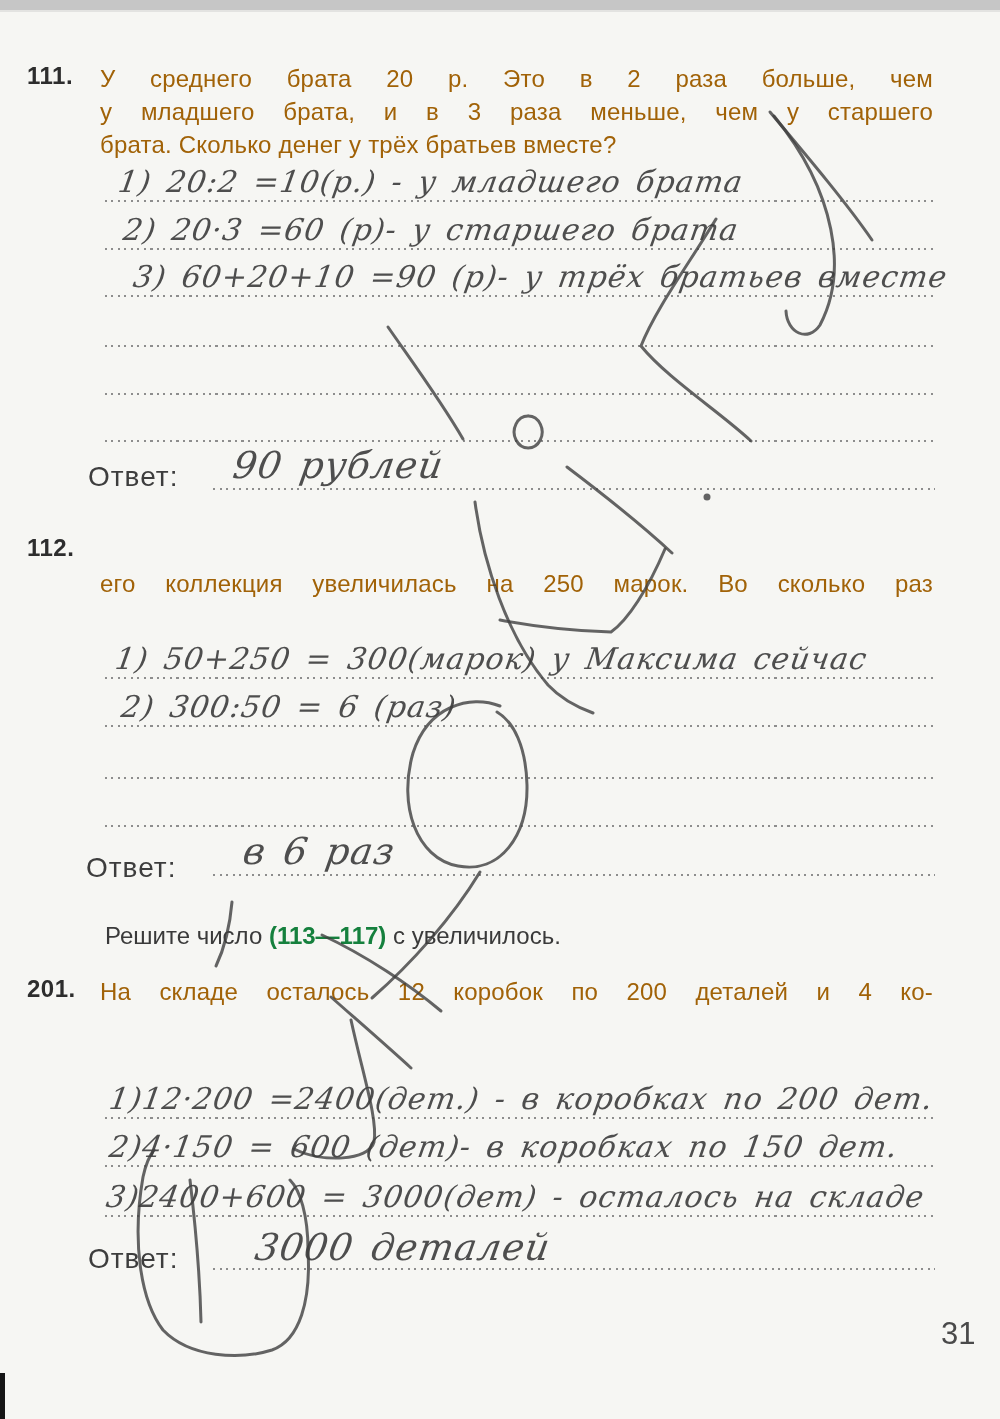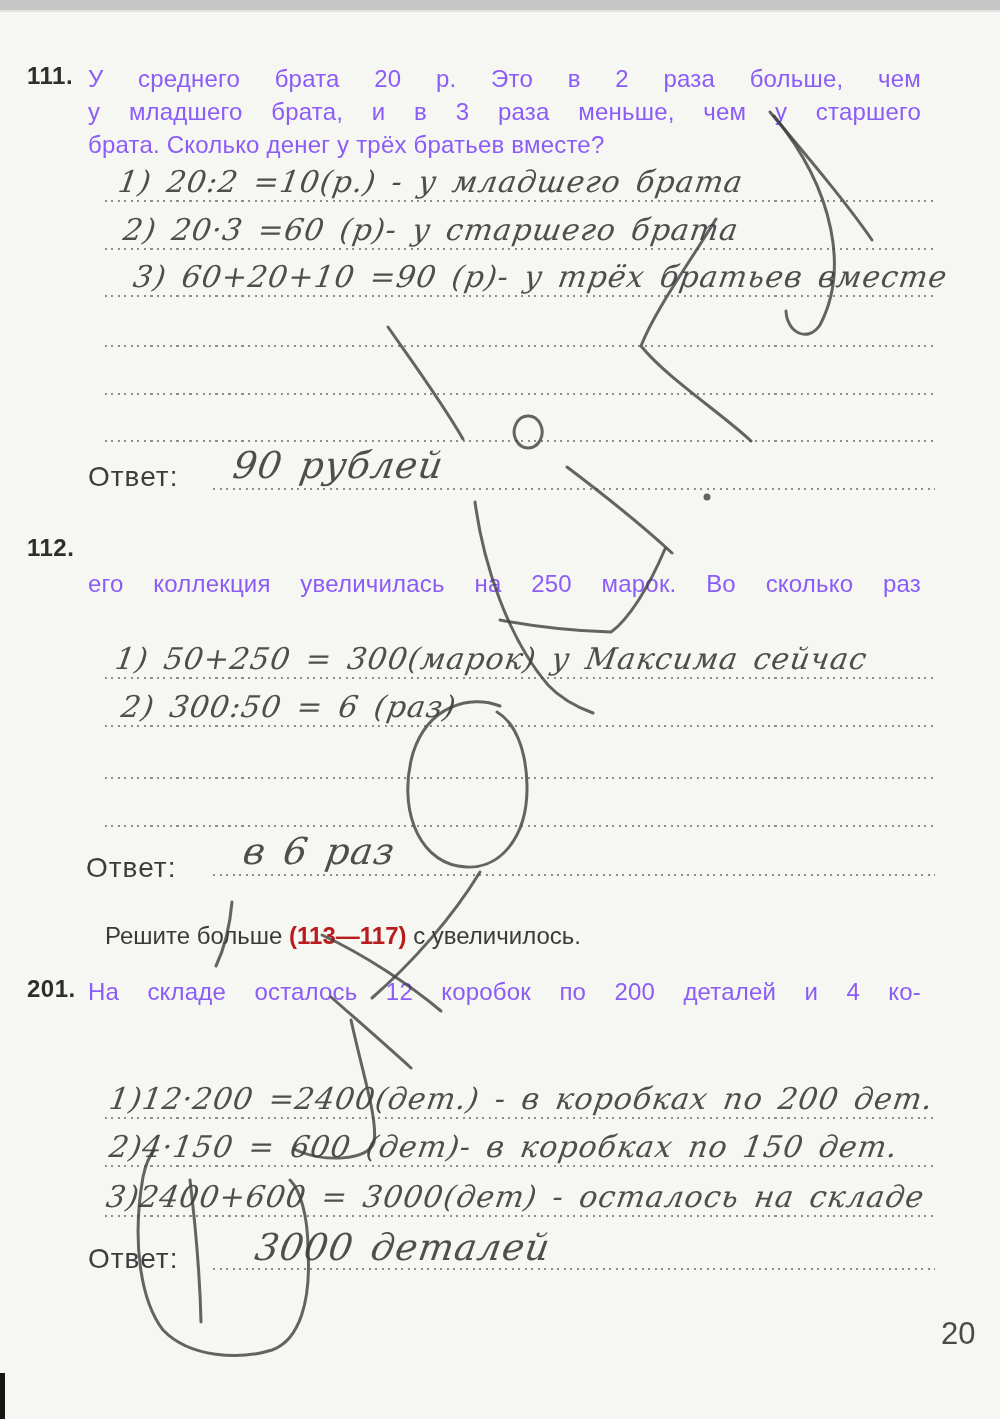--- a/index.html
+++ b/index.html
@@ -11,22 +11,22 @@
   }
   .scan-top-edge{position:absolute;left:0;top:0;width:1000px;height:10px;background:#c6c6c6;}
   .scan-top-edge:after{content:"";position:absolute;left:0;top:10px;width:1000px;height:2px;background:#e3e3e1;}
   .scan-left-mark{position:absolute;left:0;top:1373px;width:5px;height:46px;background:#151515;}
 
   .pnum{
     position:absolute; left:27px; width:70px;
     font-size:24px; font-weight:bold; color:#2d2d2d; letter-spacing:0.5px;
   }
   .pline{
-    position:absolute; left:88px; width:833px;
-    font-size:24px; line-height:33px; color:#8b5cf6; letter-spacing:0.2px;
+    position:absolute; left:100px; width:833px;
+    font-size:24px; line-height:33px; color:#a16207; letter-spacing:0.2px;
     white-space:nowrap;
   }
   .just{white-space:normal; text-align:justify; text-align-last:justify;}
   .dotline{
     position:absolute; height:3px;
     background-image:repeating-linear-gradient(90deg,#8d8d8d 0 2px,rgba(0,0,0,0) 2px 6.5px);
     background-size:100% 2px; background-repeat:no-repeat; background-position:0 1px;
   }
   .dl-full{left:105px;width:830px;}
   .dl-ans{left:213px;width:722px;}
@@ -35,21 +35,21 @@
     font-family:"DejaVu Serif", serif; font-style:italic;
     color:#4e4e4e; letter-spacing:1px; word-spacing:5px;
     transform:skewX(-9deg); transform-origin:left bottom;
   }
   .hand-sol{font-size:30px;}
   .hand-ans{font-size:37px;}
   .ans-label{
     position:absolute; font-size:28px; color:#3d3d3d; letter-spacing:1px; font-weight:400;
   }
   .instr{position:absolute; left:105px; top:922px; font-size:24px; color:#3a3a3a;}
-  .instr b{color:#b91c1c;}
+  .instr b{color:#15803d;}
   .pageno{position:absolute; left:941px; top:1316px; font-size:31px; color:#4a4a4a;}
   svg.scribbles{position:absolute; left:0; top:0; pointer-events:none;}
   svg.scribbles path{fill:none; stroke:#3f3f3f; stroke-width:3; stroke-linecap:round; opacity:0.8;}
 </style>
 </head>
 <body>
 
 <div id="page">
   <div class="scan-top-edge"></div>
 
@@ -81,38 +81,38 @@
 
   <div class="dotline dl-full" style="top:676px"></div>
   <div class="dotline dl-full" style="top:724px"></div>
   <div class="dotline dl-full" style="top:776px"></div>
   <div class="dotline dl-full" style="top:824px"></div>
 
   <div class="ans-label" style="left:86px;top:852px">Ответ:</div>
   <div class="dotline dl-ans" style="top:873px"></div>
   <div class="hand hand-ans" style="left:240px;top:830px">в 6 раз</div>
 
-  <div class="instr"><span>Решите больше </span><b>(113—117)</b><span> с увеличилось.</span></div>
+  <div class="instr"><span>Решите число </span><b>(113—117)</b><span> с увеличилось.</span></div>
 
   <div class="pnum" style="top:975px">201.</div>
   <div class="pline just" style="top:975px">На складе осталось 12 коробок по 200 деталей и 4 ко-</div>
 
   <div class="hand hand-sol" style="left:107px;top:1081px">1)12·200 =2400(дет.) - в коробках по 200 дет.</div>
   <div class="hand hand-sol" style="left:107px;top:1129px">2)4·150 = 600 (дет)- в коробках по 150 дет.</div>
   <div class="hand hand-sol" style="left:104px;top:1179px">3)2400+600 = 3000(дет) - осталось на складе</div>
 
   <div class="dotline dl-full" style="top:1116px"></div>
   <div class="dotline dl-full" style="top:1164px"></div>
   <div class="dotline dl-full" style="top:1214px"></div>
 
   <div class="ans-label" style="left:88px;top:1243px">Ответ:</div>
   <div class="dotline dl-ans" style="top:1267px"></div>
   <div class="hand hand-ans" style="left:252px;top:1226px">3000 деталей</div>
 
-  <div class="pageno">20</div>
+  <div class="pageno">31</div>
   <div class="scan-left-mark"></div>
 
   <svg class="scribbles" width="1000" height="1419" viewBox="0 0 1000 1419">
 
     <path d="M770,112 C812,162 848,205 872,240"></path>
     <path d="M774,116 C836,192 848,272 820,325 C808,343 787,333 786,311"></path>
     <path d="M716,219 C690,262 655,310 641,346 C667,378 720,412 751,441"></path>
     <path d="M388,327 C413,363 441,401 463,439"></path>
     <path d="M528,416 a14,16 0 1,0 0.3,0"></path>
     <circle cx="707" cy="497" r="3.5" fill="#3f3f3f" stroke="none" opacity="0.8"></circle>

